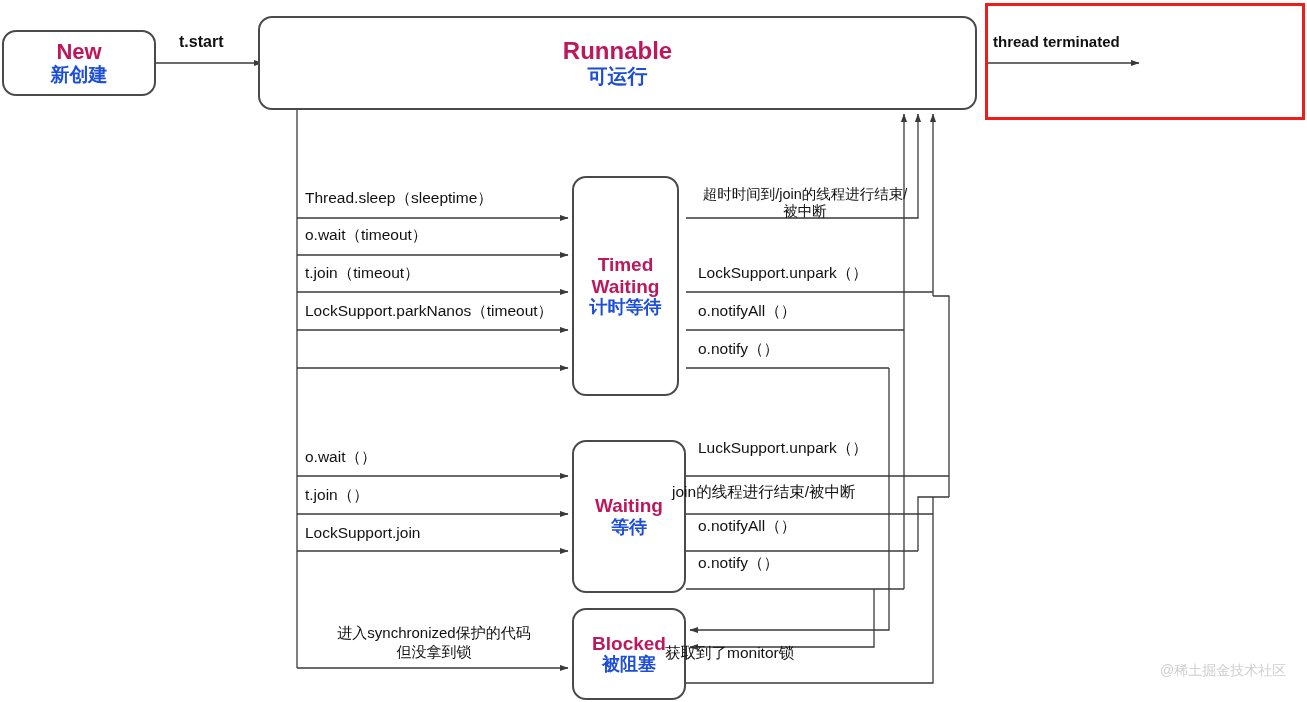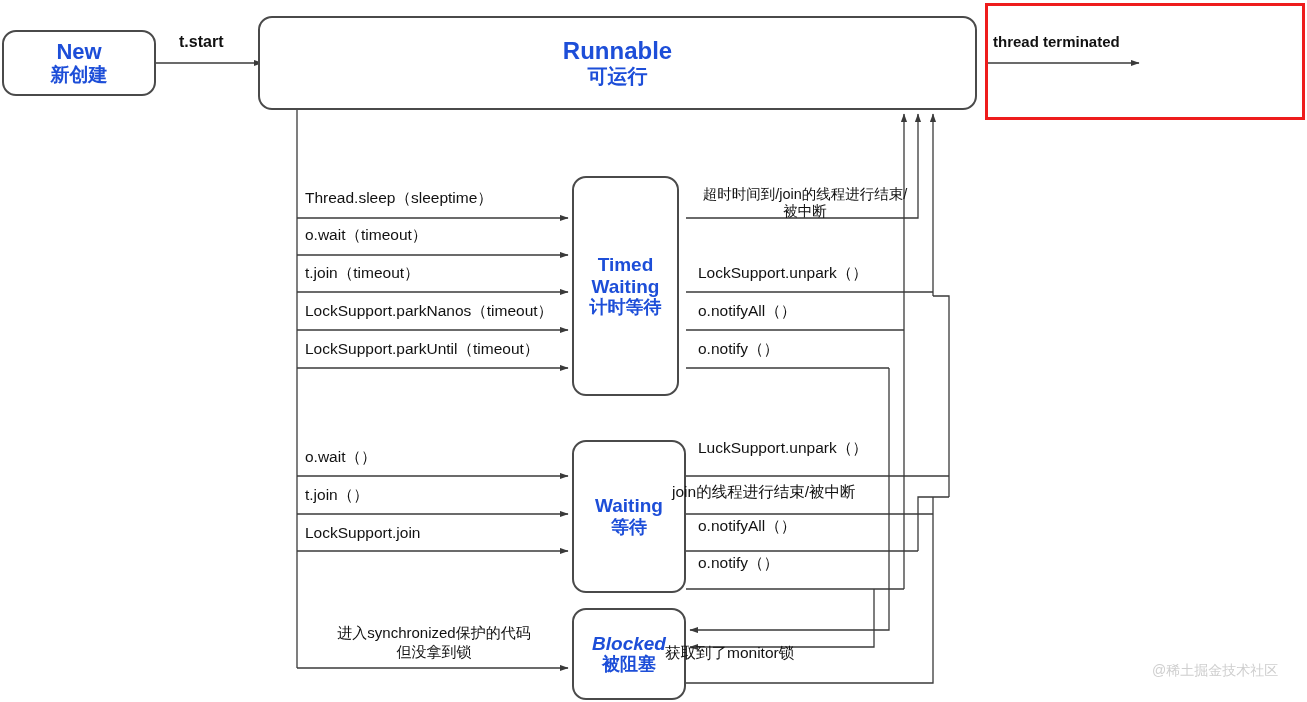--- a/index.html
+++ b/index.html
@@ -9,35 +9,35 @@
   }
   #stage{position:absolute;left:0;top:0;width:1307px;height:702px;}
   svg{position:absolute;left:0;top:0;width:1307px;height:702px;}
 
   .state-box{
     position:absolute;box-sizing:border-box;
     border:2.5px solid #4a4a4a;border-radius:14px;background:#fff;
     display:flex;flex-direction:column;align-items:center;justify-content:center;
     text-align:center;z-index:3;
   }
-  .state-en{font-weight:bold;color:#1d4ed8;line-height:1.12;text-align:right;}
+  .state-en{font-weight:bold;color:#be185d;line-height:1.12;text-align:right;}
   .state-zh{font-weight:bold;color:#1d4ed8;line-height:1.16;}
 
   .lbl{
     position:absolute;color:#111;z-index:4;white-space:nowrap;
     line-height:1.15;
   }
   .lbl.wrap{white-space:normal;text-align:center;}
 
   .hl-box{
     position:absolute;box-sizing:border-box;
     border:3px solid #ee1c1c;background:transparent;z-index:2;
   }
   .watermark{
-    position:absolute;color:#cfcfcf;font-size:14px;z-index:5;white-space:nowrap;
+    position:absolute;color:#cfcfcf;font-size:14px;z-index:5;white-space:nowrap;margin-left:8px;
   }
 </style>
 </head>
 <body>
 
 <div id="stage">
 
   <svg viewBox="0 0 1307 702">
     <defs>
       <marker id="ah" markerWidth="9" markerHeight="9" refX="8.4" refY="3.2" orient="auto" markerUnits="userSpaceOnUse">
@@ -112,33 +112,32 @@
     <div class="state-en" style="font-size:19px;">Waiting</div>
     <div class="state-zh" style="font-size:18px;">计时等待</div>
   </div>
 
   <div class="state-box" style="left:572px;top:440px;width:114px;height:153px;">
     <div class="state-en" style="font-size:19px;">Waiting</div>
     <div class="state-zh" style="font-size:18px;">等待</div>
   </div>
 
   <div class="state-box" style="left:572px;top:608px;width:114px;height:92px;">
-    <div class="state-en" style="font-size:19px;font-style:italic;">Blocked</div>
+    <div class="state-en" style="font-size:19px;">Blocked</div>
     <div class="state-zh" style="font-size:18px;">被阻塞</div>
   </div>
 
   <div class="lbl" style="left:179px;top:33px;font-size:16px;font-weight:bold;">t.start</div>
 
   <div class="lbl" style="left:993px;top:33px;font-size:15px;font-weight:bold;">thread terminated</div>
 
   <div class="lbl" style="left:305px;top:189px;font-size:15.5px;">Thread.sleep（sleeptime）</div>
   <div class="lbl" style="left:305px;top:226px;font-size:15.5px;">o.wait（timeout）</div>
   <div class="lbl" style="left:305px;top:264px;font-size:15.5px;">t.join（timeout）</div>
   <div class="lbl" style="left:305px;top:302px;font-size:15.5px;">LockSupport.parkNanos（timeout）</div>
-  <div class="lbl" style="left:305px;top:340px;font-size:15.5px;">LockSupport.parkUntil（timeout）</div>
 
   <div class="lbl wrap" style="left:696px;top:186px;width:218px;font-size:14.5px;">超时时间到/join的线程进行结束/被中断</div>
   <div class="lbl" style="left:698px;top:264px;font-size:15.5px;">LockSupport.unpark（）</div>
   <div class="lbl" style="left:698px;top:302px;font-size:15.5px;">o.notifyAll（）</div>
   <div class="lbl" style="left:698px;top:340px;font-size:15.5px;">o.notify（）</div>
 
   <div class="lbl" style="left:305px;top:448px;font-size:15.5px;">o.wait（）</div>
   <div class="lbl" style="left:305px;top:486px;font-size:15.5px;">t.join（）</div>
   <div class="lbl" style="left:305px;top:524px;font-size:15.5px;">LockSupport.join</div>
 

